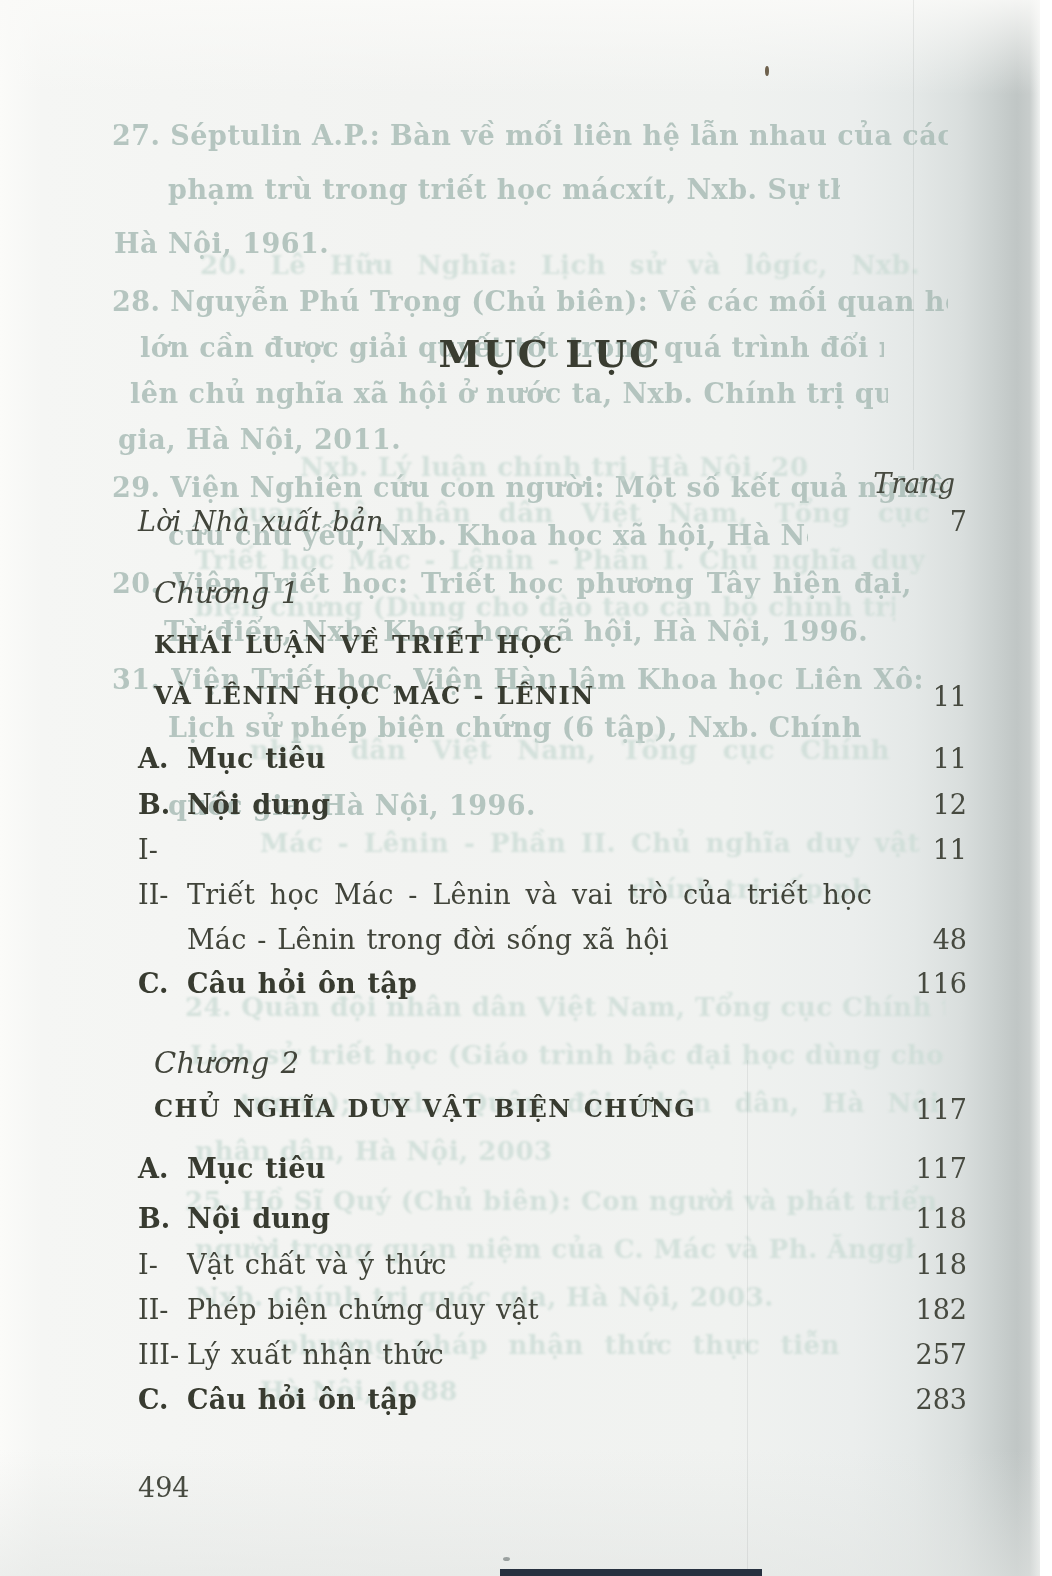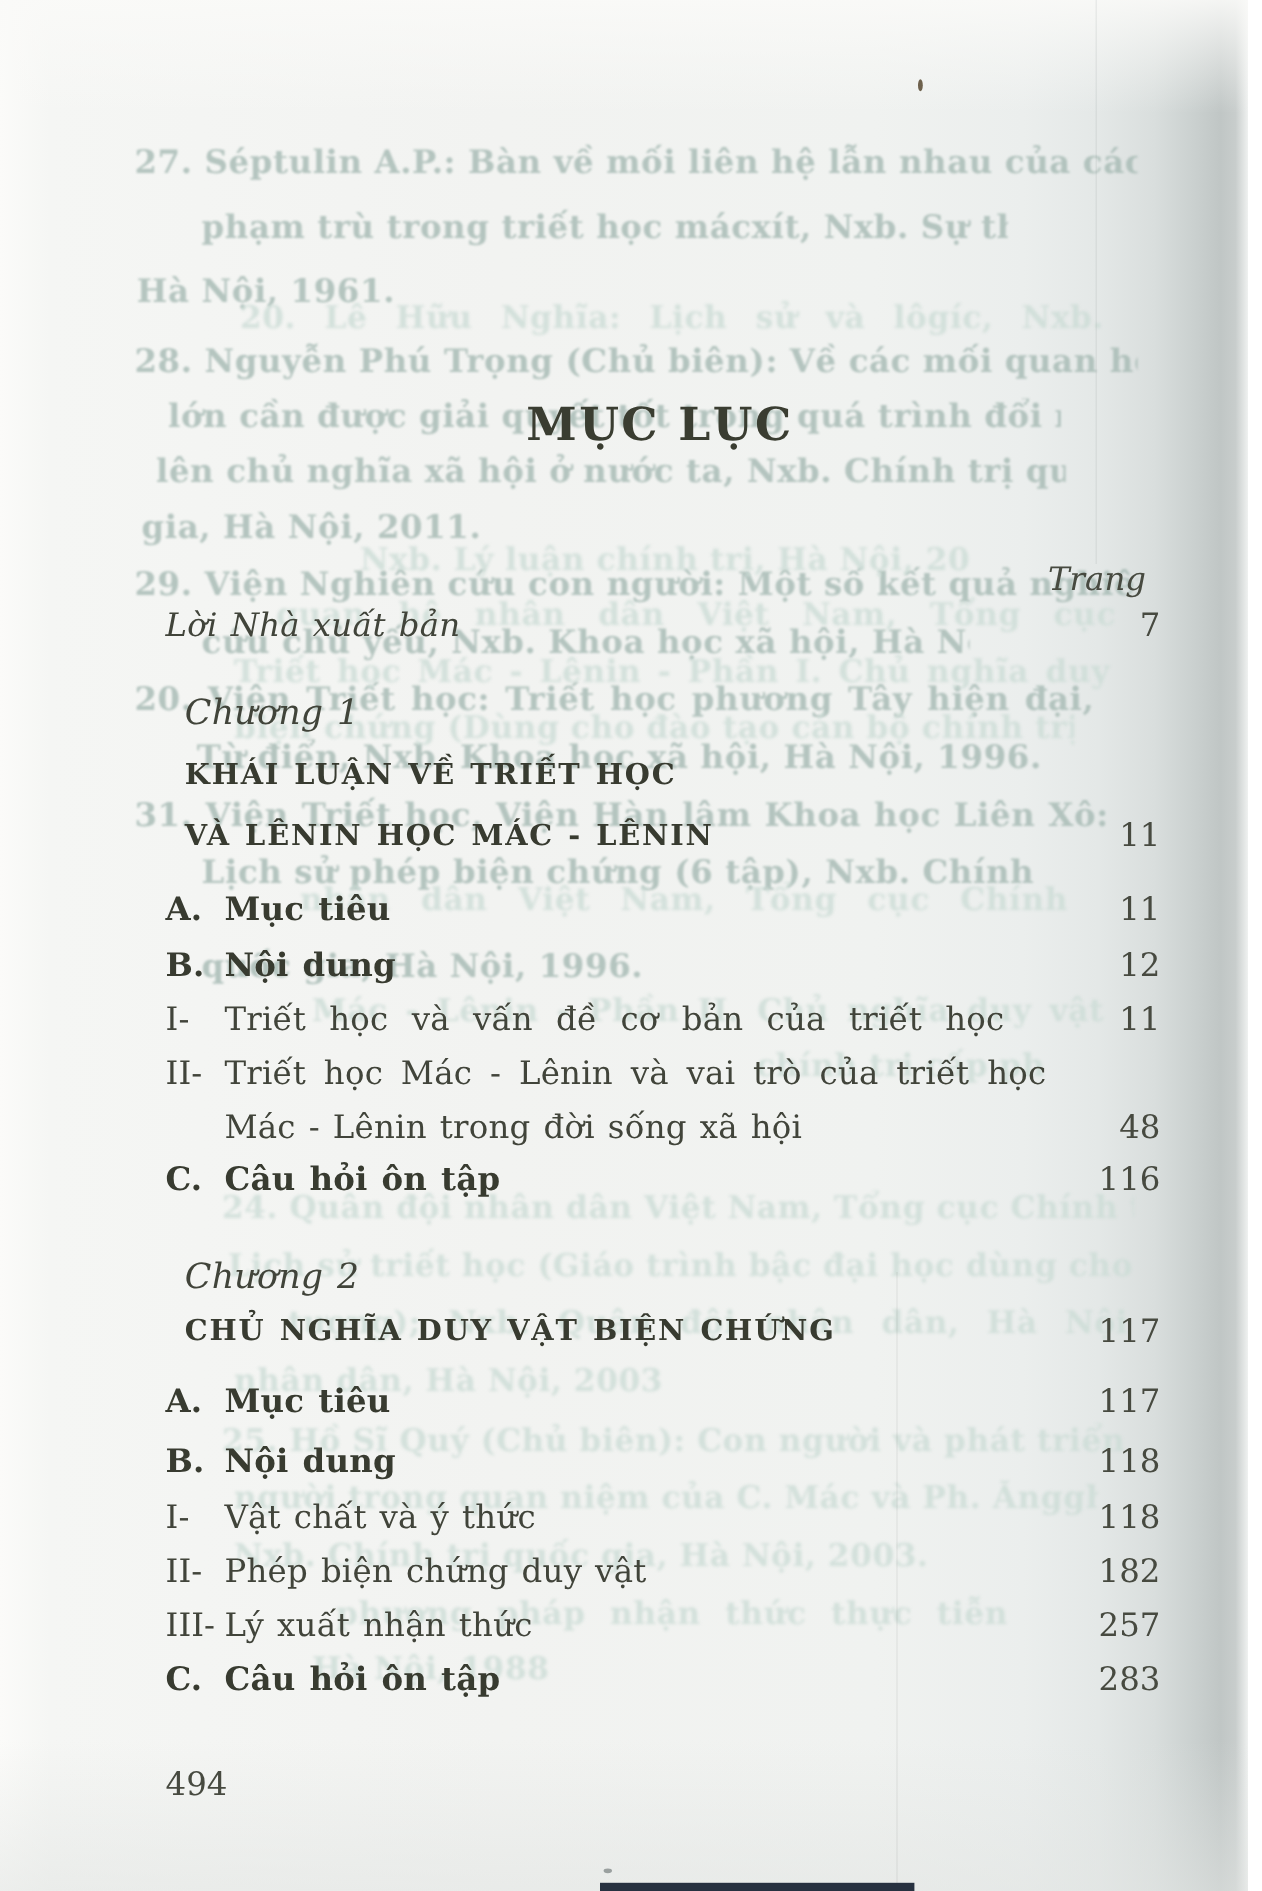--- a/index.html
+++ b/index.html
@@ -104,21 +104,20 @@
           <span class="txt">Mục tiêu</span>
           <span class="pg">11</span>
         </div>
         <div class="row bold" style="top: 789px;">
           <span class="lbl">B.</span>
           <span class="txt">Nội dung</span>
           <span class="pg">12</span>
         </div>
         <div class="row" style="top: 834px;">
           <span class="lbl">I-</span>
-          <span class="txt just" style="width: 650px;">Triết học và vấn đề cơ bản của triết học</span>
           <span class="pg">11</span>
         </div>
         <div class="row" style="top: 879px;">
           <span class="lbl">II-</span>
           <span class="txt just" style="width: 685px;">Triết học Mác - Lênin và vai trò của triết học</span>
         </div>
         <div class="row" style="top: 924px;">
           <span class="txt">Mác - Lênin trong đời sống xã hội</span>
           <span class="pg">48</span>
         </div>

